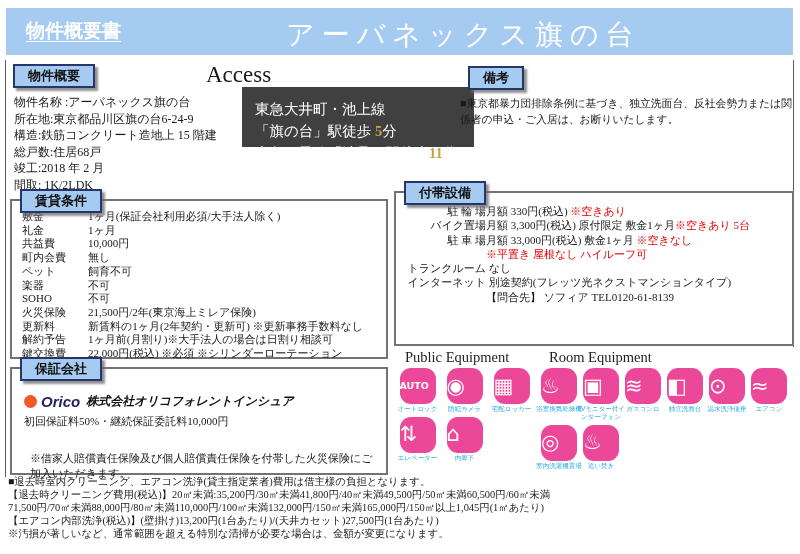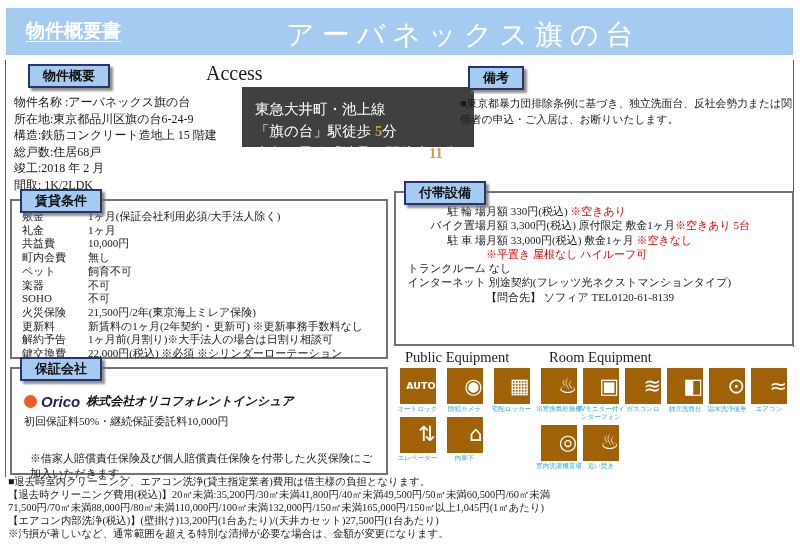--- a/index.html
+++ b/index.html
@@ -10,21 +10,21 @@
   .doc-type{position:absolute;left:20px;top:10px;font-family:"Liberation Sans","DejaVu Sans",sans-serif;
             font-size:19px;font-weight:bold;color:#ffffff;text-decoration:underline;text-underline-offset:4px;}
   .page-title{position:absolute;left:280px;top:8px;font-size:28px;color:#ffffff;letter-spacing:7px;}
   
   .badge{position:absolute;background:#A6CBF1;border:2px solid #26356b;color:#101010;
          font-family:"Liberation Sans","DejaVu Sans",sans-serif;font-weight:bold;font-size:13px;
          padding:1px 13px;box-shadow:3px 3px 2px rgba(110,110,110,.75);white-space:nowrap;z-index:3;}
   
   .overview{position:absolute;left:14px;top:94px;font-size:12px;line-height:16.5px;white-space:pre;}
   
-  .access-title{position:absolute;left:206px;top:62px;font-size:20px;color:#1a1a1a;}
+  .access-title{position:absolute;left:206px;top:62px;font-size:23px;color:#1a1a1a;}
   .access-box{position:absolute;left:222px;top:87px;width:232px;height:60px;background:#404040;
               color:#ffffff;font-size:14.5px;line-height:1.5;padding:12px 0 0 13px;box-sizing:border-box;margin-left:20px;}
   .walk-num{color:#C7A13E;font-weight:bold;}
   
   .remarks-text{position:absolute;left:460px;top:95px;width:338px;font-size:10.8px;line-height:1.5;}
   
   .box{position:absolute;border:2px solid #737373;background:#ffffff;box-sizing:border-box;}
   .rental-box{left:10px;top:199px;width:378px;height:160px;}
   .rental-rows{padding:9px 0 0 10px;font-size:11px;line-height:13.7px;}
   .rent-label{display:inline-block;min-width:66px;white-space:pre;vertical-align:top;}
@@ -44,22 +44,22 @@
   
   .equip-title{position:absolute;font-size:14.5px;color:#222;margin-left:11px;}
   .public-title{left:394px;top:349px;}
   .room-title{left:538px;top:349px;}
   .equip-grid{position:absolute;display:flex;flex-wrap:wrap;}
   .public-grid{left:394px;top:368px;width:144px;}
   .room-grid{left:538px;top:368px;width:256px;}
   .eq-item{display:flex;flex-direction:column;align-items:center;margin-bottom:4px;}
   .public-grid .eq-item{width:47px;}
   .room-grid .eq-item{width:42px;}
-  .eq-tile{width:36px;height:36px;border-radius:0;background:#a16207;color:#ffffff;
-           display:flex;align-items:center;justify-content:flex-end;font-family:"DejaVu Sans",sans-serif;}
+  .eq-tile{width:36px;height:36px;border-radius:11px;background:#ec4899;color:#ffffff;
+           display:flex;align-items:center;justify-content:flex-start;font-family:"DejaVu Sans",sans-serif;}
   .eq-glyph{font-size:21px;line-height:1;}
   [data-name="auto-lock-icon"] .eq-glyph{font-size:9.5px;font-weight:bold;letter-spacing:0;}
   .eq-label{margin-top:1px;font-family:"Liberation Sans","DejaVu Sans",sans-serif;font-size:6.5px;
             color:#2AA7DF;text-align:center;line-height:1.2;width:50px;}
   
   .footnotes{position:absolute;left:8px;top:476px;width:788px;font-size:10.4px;line-height:12.9px;}
   
   .frame-left{position:absolute;left:5px;top:60px;width:1px;height:417px;background:#5a5a5a;}
   .frame-right{position:absolute;left:793px;top:60px;width:1px;height:287px;background:#5a5a5a;}
 </style>
@@ -69,21 +69,21 @@
 <div class="page" data-name="property-summary-page">
 
   <div class="header-bar" data-name="header-bar">
     <span class="doc-type" data-name="doc-type-label">物件概要書</span>
     <span class="page-title" data-name="page-title">アーバネックス旗の台</span>
   </div>
 
   <div class="frame-left" data-name="page-frame-left-line"></div>
   <div class="frame-right" data-name="page-frame-right-line"></div>
 
-  <div class="badge" style="left:28px;top:64px;" data-name="property-overview-badge">物件概要</div>
+  <div class="badge" style="left:13px;top:64px;" data-name="property-overview-badge">物件概要</div>
   <div class="overview" data-name="property-overview-list"><div class="ov-line" data-name="property-overview-line">物件名称 :アーバネックス旗の台</div><div class="ov-line" data-name="property-overview-line">所在地:東京都品川区旗の台6-24-9</div><div class="ov-line" data-name="property-overview-line">構造:鉄筋コンクリート造地上 15 階建</div><div class="ov-line" data-name="property-overview-line">総戸数:住居68戸</div><div class="ov-line" data-name="property-overview-line">竣工:2018 年 2 月</div><div class="ov-line" data-name="property-overview-line">間取: 1K/2LDK</div></div>
 
   <div class="access-title" data-name="access-title">Access</div>
   <div class="access-box" data-name="access-box">
     <div data-name="access-line-1"><span>東急大井町・池上線</span></div>
     <div data-name="access-line-2"><span>「旗の台」駅徒歩 </span><span class="walk-num" data-name="walk-minutes-hatanodai">5</span><span>分</span></div>
     <div data-name="access-line-3"><span>東急目黒線「洗足」駅徒歩</span><span class="walk-num" data-name="walk-minutes-senzoku">11</span><span>分</span></div>
   </div>
 
   <div class="badge" style="left:468px;top:66px;" data-name="remarks-badge">備考</div>

